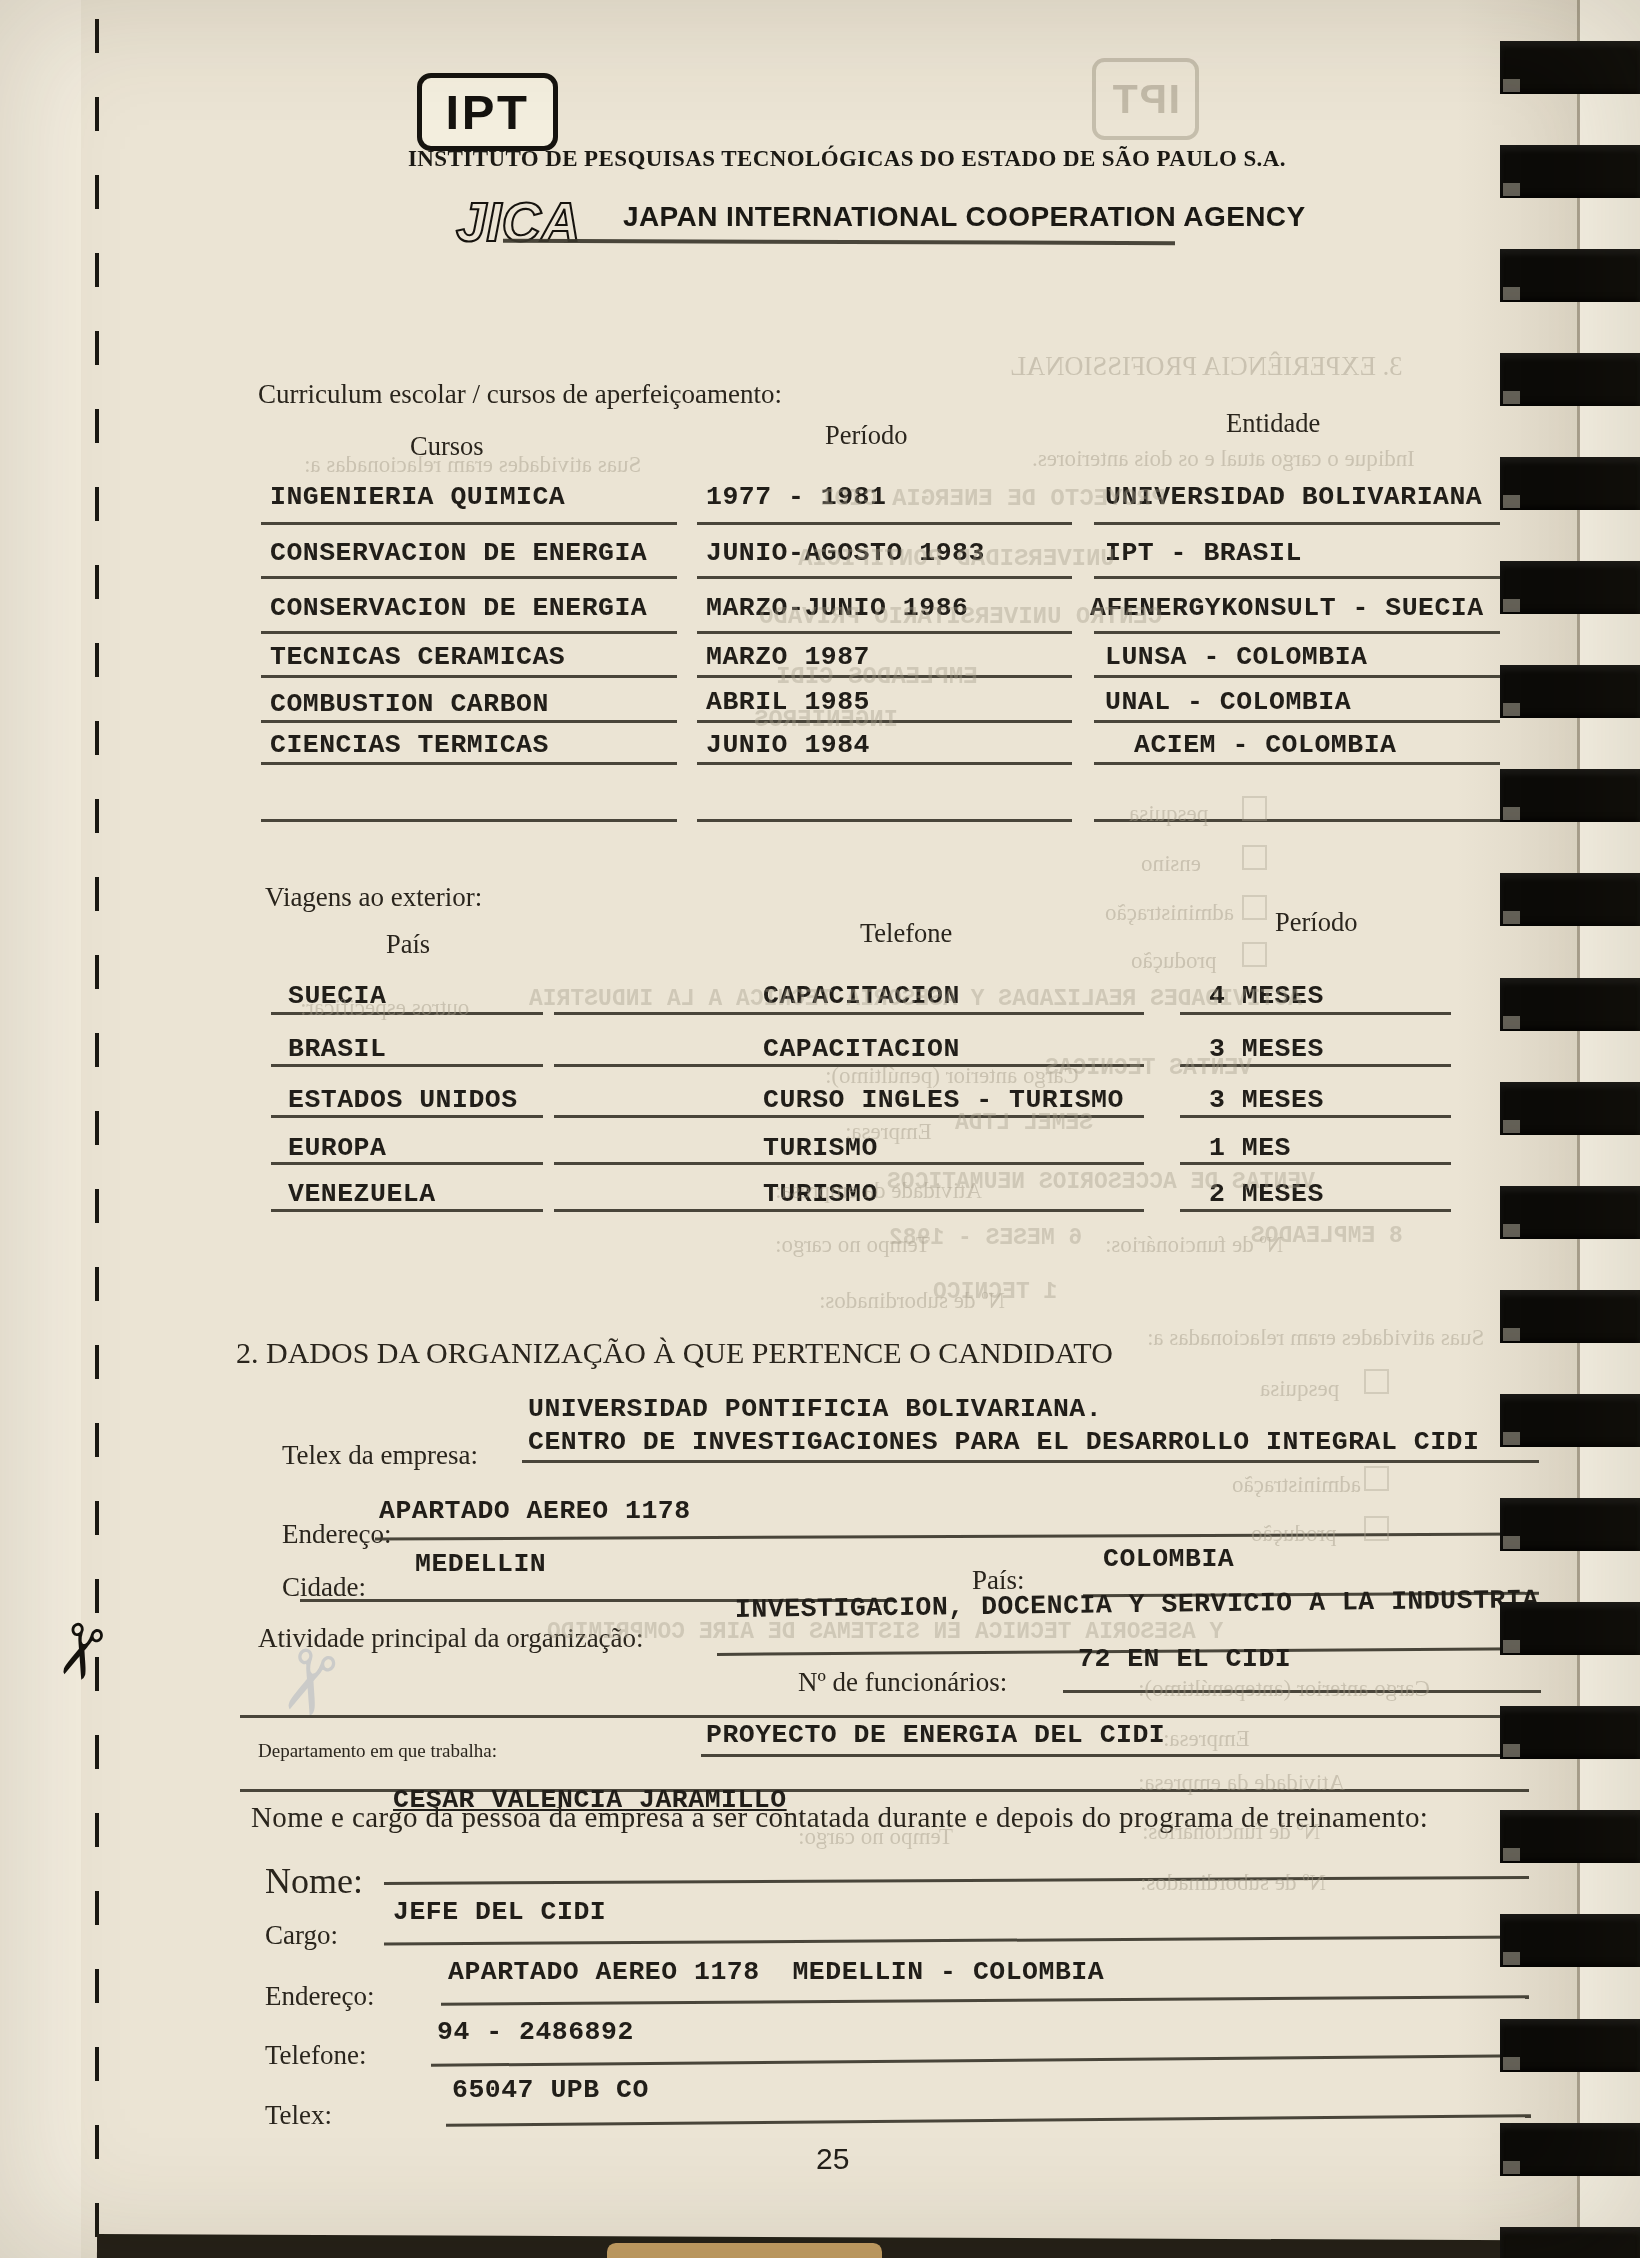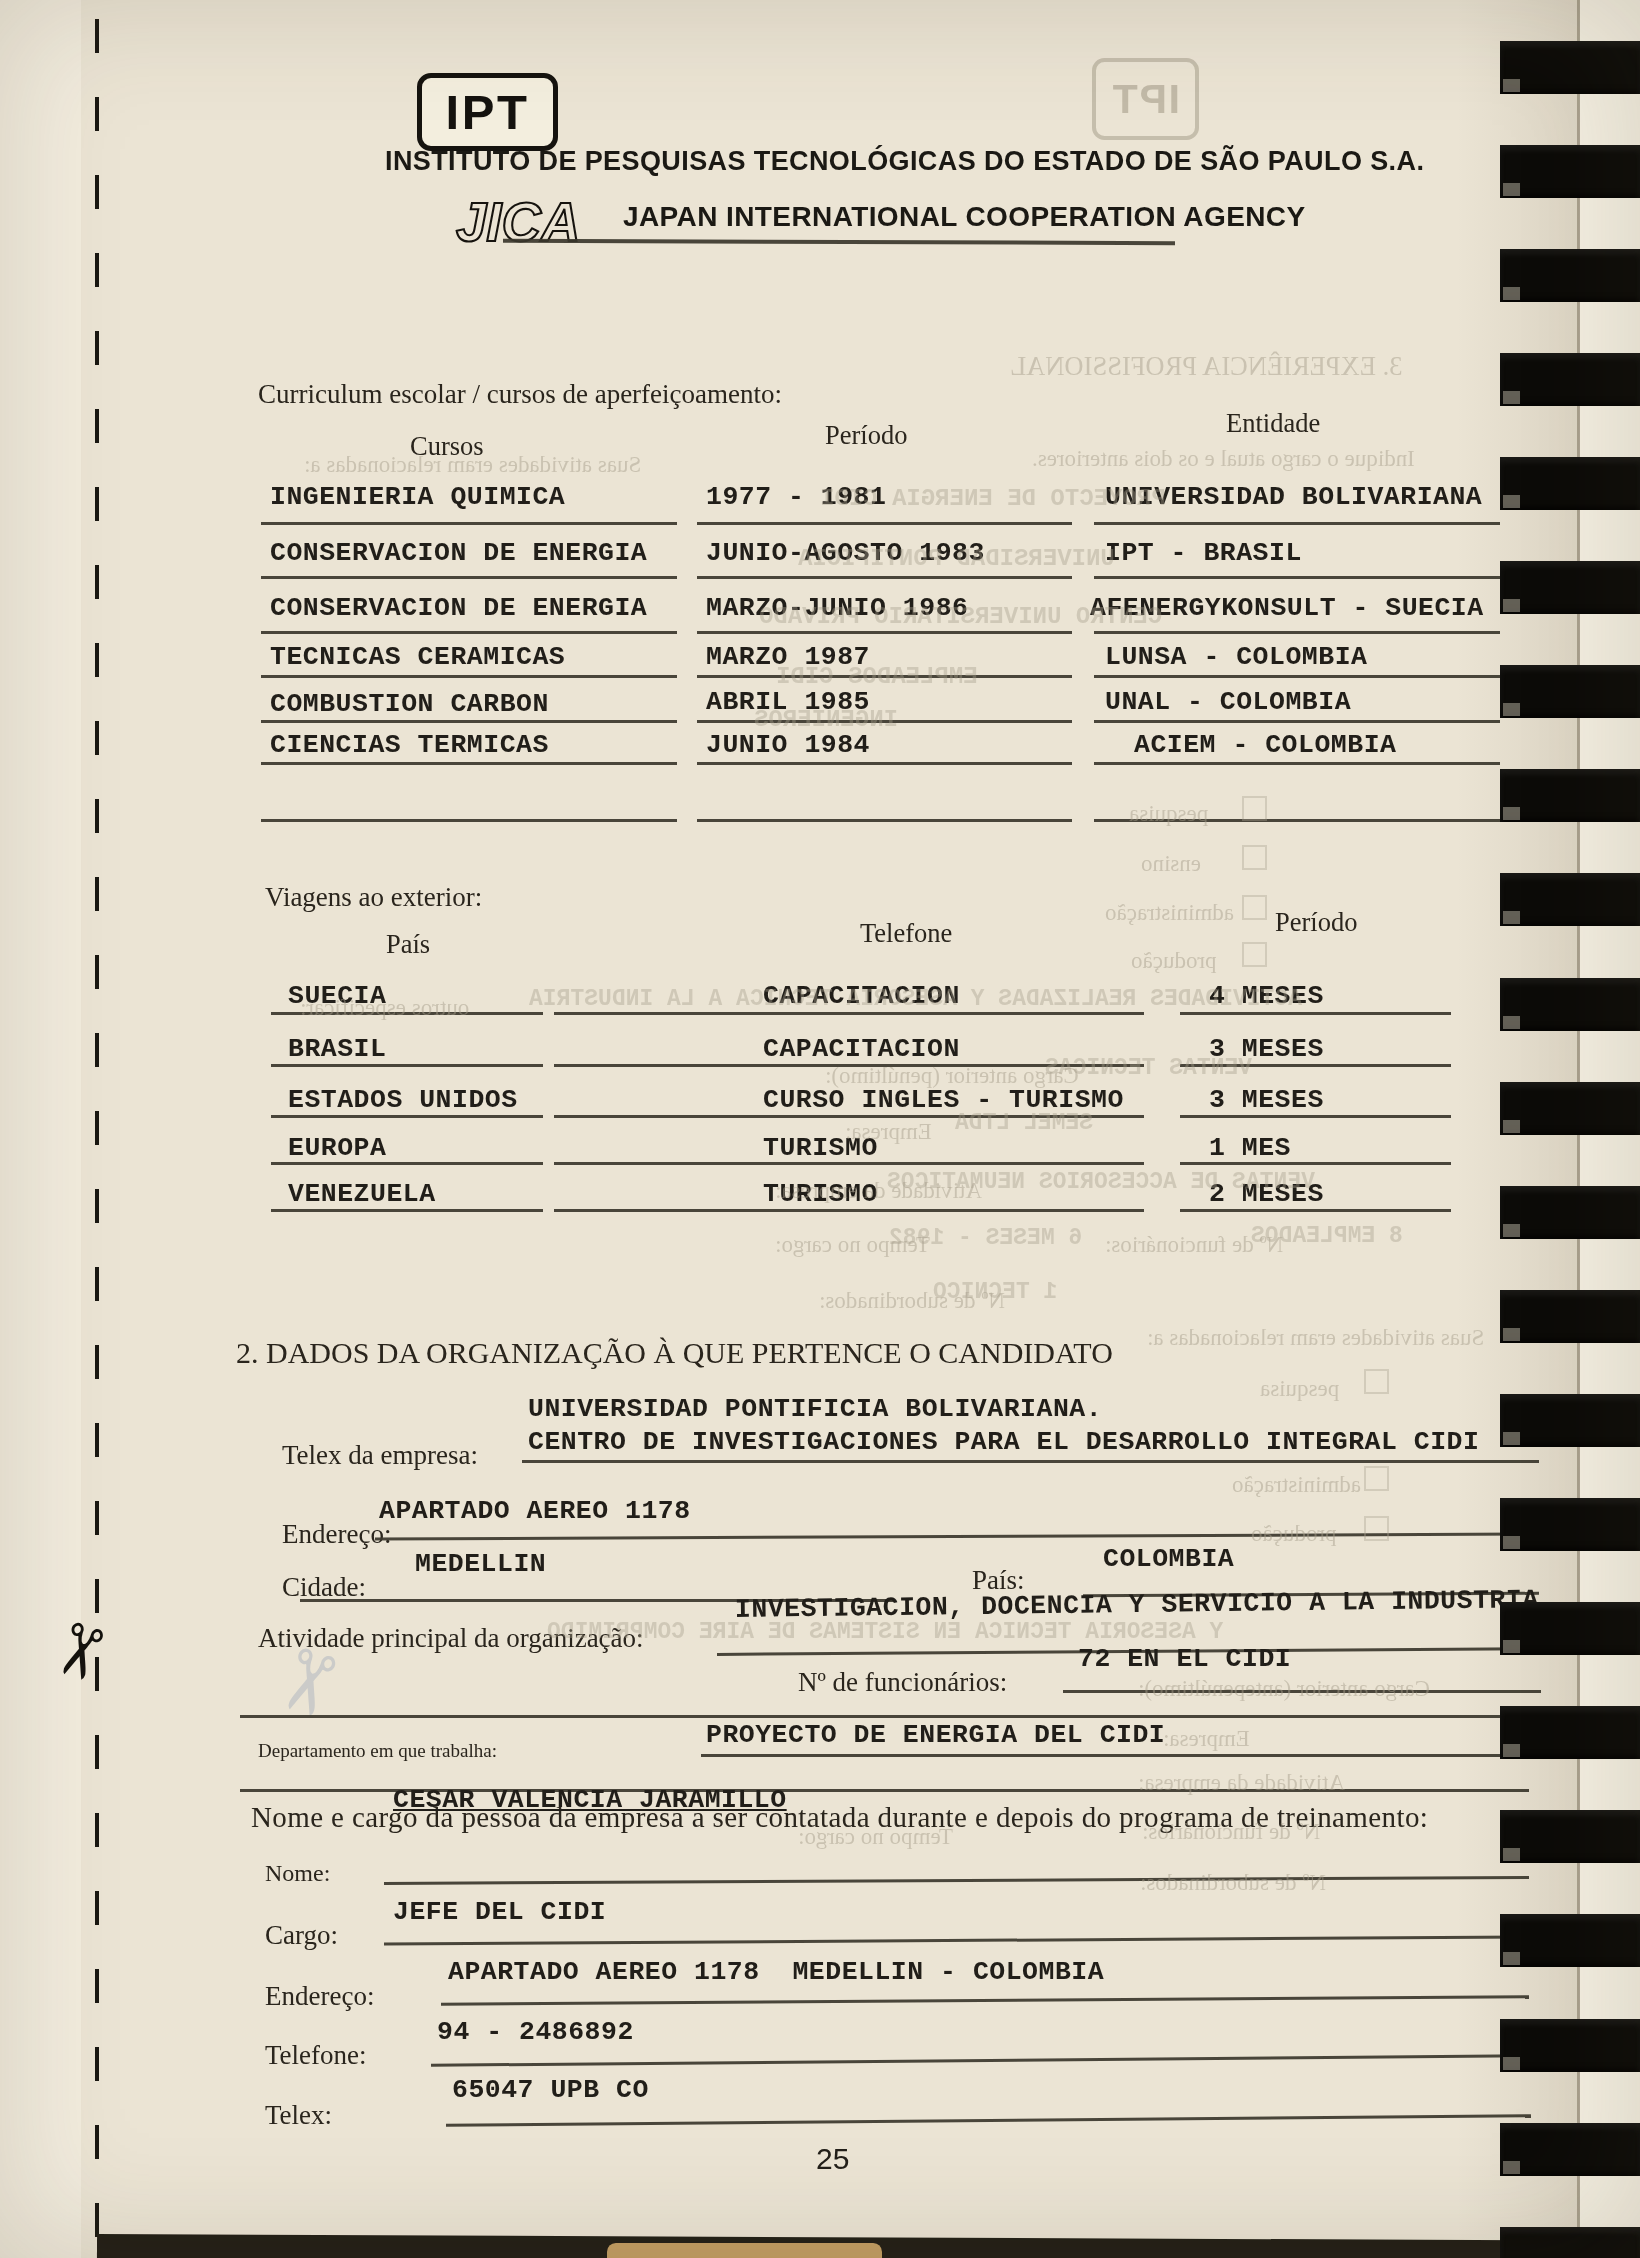--- a/index.html
+++ b/index.html
@@ -43,21 +43,21 @@
   <div class="abs" style="left:95px;top:19.4px;width:4.4px;height:2239px;background:repeating-linear-gradient(180deg,#1a1812 0 34px,transparent 34px 78px);"></div>
   <div class="abs" style="left:49px;top:1609px;font-size:72px;color:#14120e;transform:rotate(108deg);">✂</div>
   <div class="abs" style="left:275px;top:1634px;font-size:85px;color:#8e9db4;opacity:.34;transform:rotate(-72deg) scaleX(-1);">✂</div>
 
   <div class="ipt-box">
     <span>IPT</span>
   </div>
   <div class="ghost-ipt">
     <span>IPT</span>
   </div>
-  <div class="sans-bold" style="left:385px;top:146px;font-size:27px;letter-spacing:0.4px;">INSTITUTO DE PESQUISAS TECNOLÓGICAS DO ESTADO DE SÃO PAULO S.A.</div>
+  <div class="sans-bold" style="left:408px;top:146px;font-size:23px;letter-spacing:0.4px;font-family:Liberation Serif, serif;">INSTITUTO DE PESQUISAS TECNOLÓGICAS DO ESTADO DE SÃO PAULO S.A.</div>
   <svg class="abs" style="left:423px;top:192px;" width="192" height="62" viewBox="0 0 218 70">
     <text x="108" y="56" text-anchor="middle" font-family="Liberation Sans, sans-serif" font-size="62" font-style="italic" font-weight="bold" fill="none" stroke="#16130e" stroke-width="2.4">JICA</text>
   </svg>
   <div class="sans-bold" style="left:623px;top:201px;font-size:28px;letter-spacing:0.4px;">JAPAN INTERNATIONAL COOPERATION AGENCY</div>
   <div class="hline" style="left:503px;top:240px;width:672px;height:3.5px;transform:rotate(.2deg);"></div>
 
   <div class="serif-label" style="left:258px;top:379px;font-size:27px;">Curriculum escolar / cursos de aperfeiçoamento:</div>
   <div class="serif-label" style="left:410px;top:431px;font-size:26.5px;">Cursos</div>
   <div class="serif-label" style="left:825px;top:420px;font-size:26.5px;">Período</div>
   <div class="serif-label" style="left:1226px;top:408px;font-size:26.5px;">Entidade</div>
@@ -168,21 +168,21 @@
   <div class="hline" style="left:240px;top:1715px;width:1301px;"></div>
 
   <div class="serif-label" style="left:258px;top:1740px;font-size:19px;">Departamento em que trabalha:</div>
   <div class="typed" style="left:706px;top:1720px;">PROYECTO DE ENERGIA DEL CIDI</div>
   <div class="hline" style="left:701px;top:1754px;width:840px;"></div>
   <div class="hline" style="left:240px;top:1789px;width:1289px;"></div>
 
   <div class="serif-label" style="left:251px;top:1801px;font-size:29px;letter-spacing:0.4px;">Nome e cargo da pessoa da empresa a ser contatada durante e depois do programa de treinamento:</div>
 
   <div class="typed" style="left:393px;top:1785px;text-decoration:underline;">CESAR VALENCIA JARAMILLO</div>
-  <div class="serif-label" style="left:265px;top:1860px;font-size:24px;">Nome:</div>
+  <div class="serif-label" style="left:265px;top:1860px;font-size:36px;">Nome:</div>
   <div class="hline" style="left:384px;top:1879px;width:1145px;transform:rotate(-.3deg);"></div>
 
   <div class="typed" style="left:393px;top:1897px;">JEFE DEL CIDI</div>
   <div class="serif-label" style="left:265px;top:1920px;font-size:27px;">Cargo:</div>
   <div class="hline" style="left:384px;top:1939px;width:1145px;transform:rotate(-.35deg);"></div>
 
   <div class="typed" style="left:448px;top:1957px;">APARTADO AEREO 1178  MEDELLIN - COLOMBIA</div>
   <div class="serif-label" style="left:265px;top:1981px;font-size:27px;">Endereço:</div>
   <div class="hline" style="left:441px;top:1999px;width:1088px;transform:rotate(-.4deg);"></div>
 

